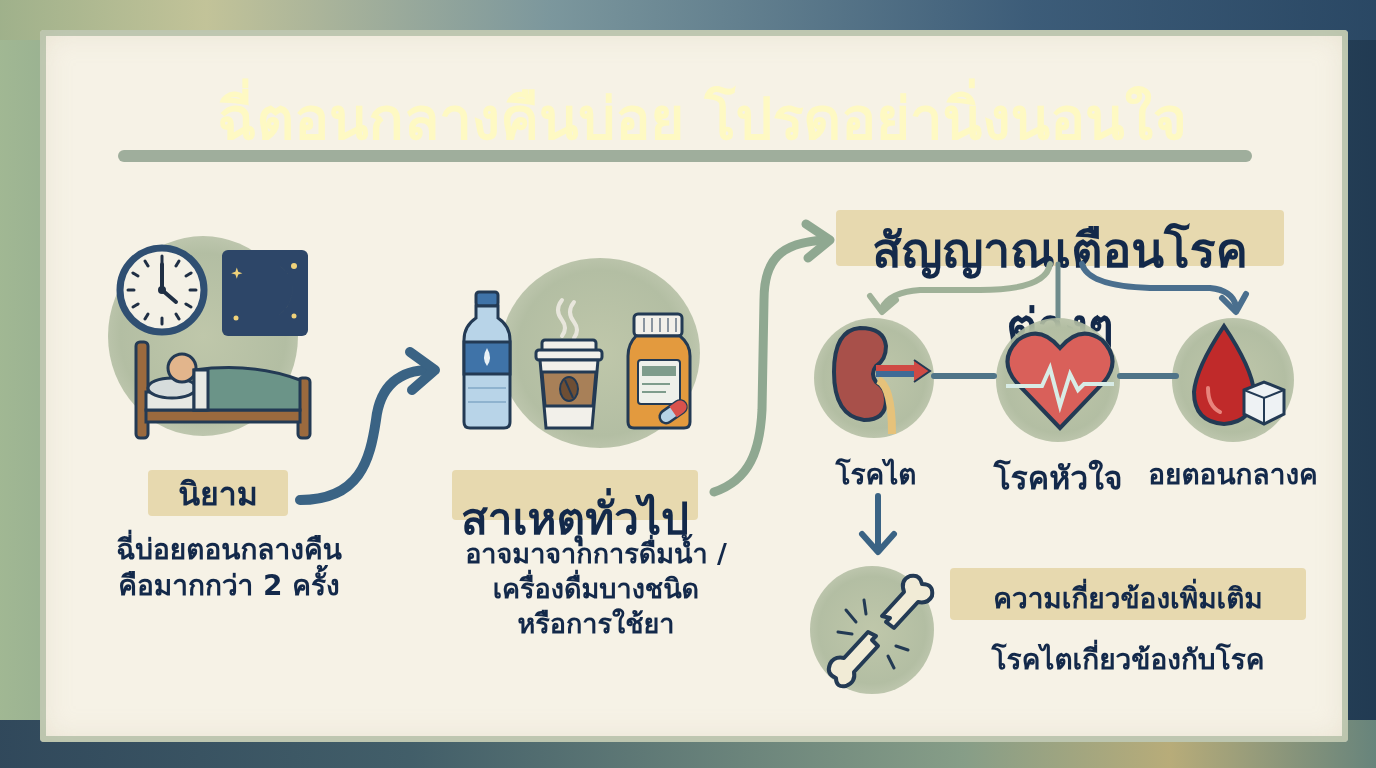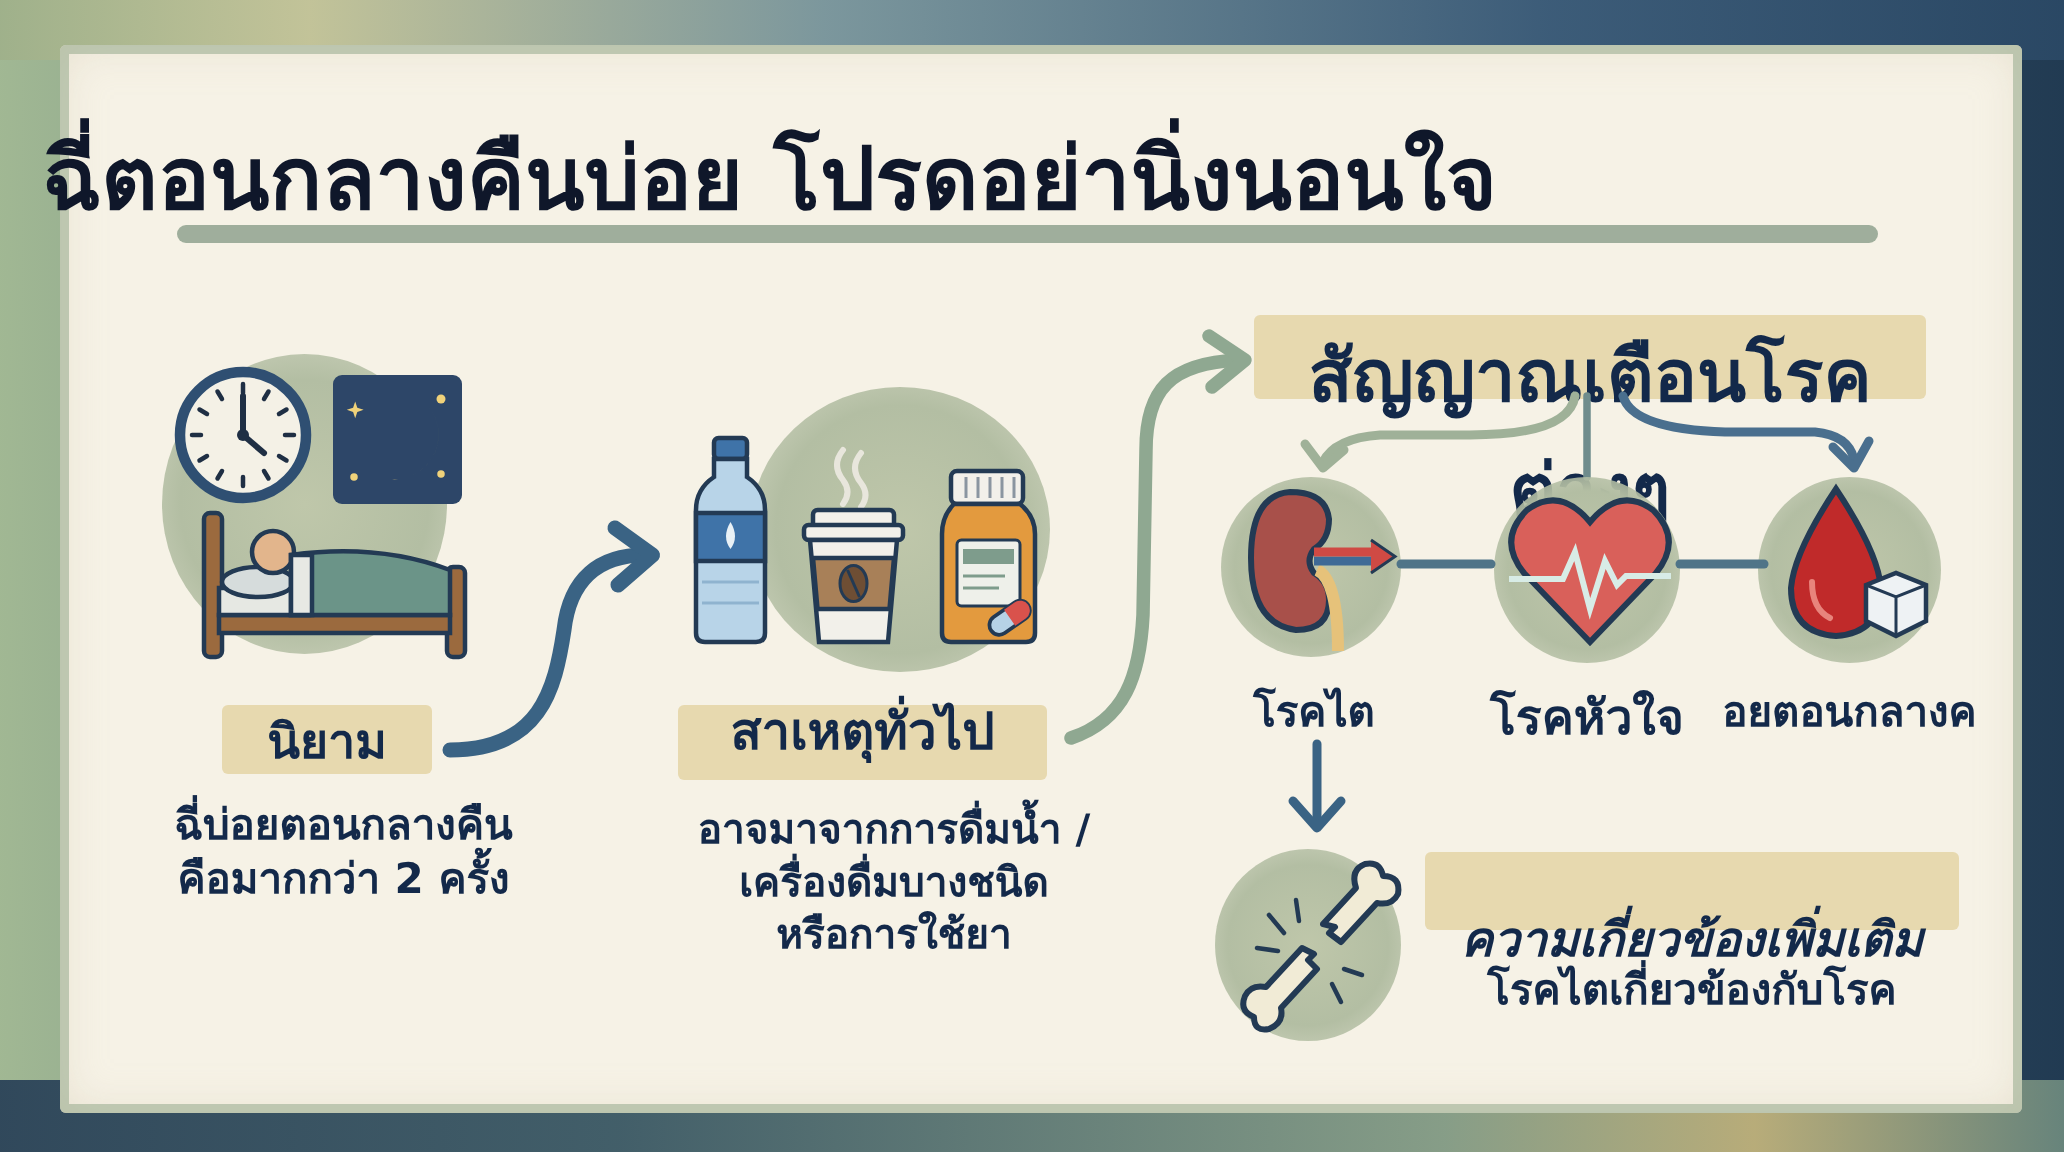--- a/index.html
+++ b/index.html
@@ -26,22 +26,22 @@
       opacity: 0.9;
     }
     .canvas {
       position: absolute; left: 40px; top: 30px; width: 1308px; height: 712px;
       background: #f6f2e6;
       border-radius: 4px;
       box-shadow: inset 0 0 0 6px rgba(150,170,140,0.55), inset 0 0 30px rgba(200,190,160,0.35);
     }
     .title {
       position: absolute; left: 0; right: 0; top: 72px;
-      text-align: left;
-      font-size: 58px; font-weight: bold; color: #0f172a;
+      text-align: center;
+      font-size: 58px; font-weight: bold; color: #fef9c3;
       letter-spacing: 0px;
       padding-left: 28px;
     }
     .title-underline {
       position: absolute; left: 118px; top: 150px; width: 1134px; height: 12px;
       background: #8fa28e; border-radius: 6px; opacity: 0.85;
     }
     .circle-bg {
       position: absolute; border-radius: 50%;
       background: radial-gradient(circle, #bfc7aa 0%, #b3bea3 60%, rgba(179,190,163,0.5) 100%);
@@ -151,21 +151,21 @@
   <rect x="16" y="54" width="34" height="10" fill="#7e9c8c"></rect>
   <line x1="16" y1="72" x2="44" y2="72" stroke="#7e9c8c" stroke-width="2"></line>
   <line x1="16" y1="80" x2="40" y2="80" stroke="#7e9c8c" stroke-width="2"></line>
   <g transform="rotate(-35 46 100)">
     <rect x="32" y="94" width="30" height="13" rx="6.5" fill="#b6d2e6" stroke="#233a54" stroke-width="2.5"></rect>
     <path d="M47 94 L55.5 94 A6.5 6.5 0 0 1 55.5 107 L47 107 Z" fill="#d9524c"></path>
   </g>
 </svg>
 
 <div class="label-bg" style="left:452px;top:470px;width:246px;height:50px;"></div>
-<div class="heading" style="left:440px;top:460px;width:270px;font-size:34px;">สาเหตุทั่วไป</div>
+<div class="heading" style="left:440px;top:483px;width:270px;font-size:44px;">สาเหตุทั่วไป</div>
 <div class="body-text" style="left:416px;top:536px;width:360px;font-size:27px;">
   <div>อาจมาจากการดื่มน้ำ /</div>
   <div>เครื่องดื่มบางชนิด</div>
   <div>หรือการใช้ยา</div>
 </div>
 
 <svg class="abs" style="left:700px;top:210px;" width="140" height="290" viewBox="0 0 140 290">
   <path d="M14 282 C50 270 60 240 62 200 L64 90 C64 50 80 32 126 30" fill="none" stroke="#8fa891" stroke-width="9" stroke-linecap="round"></path>
   <path d="M106 14 L130 30 L108 48" fill="none" stroke="#8fa891" stroke-width="9" stroke-linecap="round" stroke-linejoin="round"></path>
 </svg>
@@ -226,16 +226,16 @@
   <g stroke="#233a54" stroke-width="3" stroke-linecap="round">
     <line x1="34" y1="40" x2="44" y2="52"></line>
       <line x1="26" y1="62" x2="40" y2="64"></line>
     <line x1="52" y1="30" x2="54" y2="44"></line>
       <line x1="84" y1="76" x2="96" y2="80"></line>
     <line x1="76" y1="86" x2="82" y2="98"></line>
   </g>
 </svg>
 
 <div class="label-bg" style="left:950px;top:568px;width:356px;height:52px;"></div>
-<div class="heading" style="left:944px;top:600px;width:368px;font-size:32px;font-style:italic;">ความเกี่ยวข้องเพิ่มเติม</div>
+<div class="heading" style="left:944px;top:576px;width:368px;font-size:28px;">ความเกี่ยวข้องเพิ่มเติม</div>
 <div class="body-text" style="left:950px;top:622px;width:356px;font-size:28px;margin-top:20px;">
   <div>โรคไตเกี่ยวข้องกับโรค</div>
 </div>
 
 </body></html>

